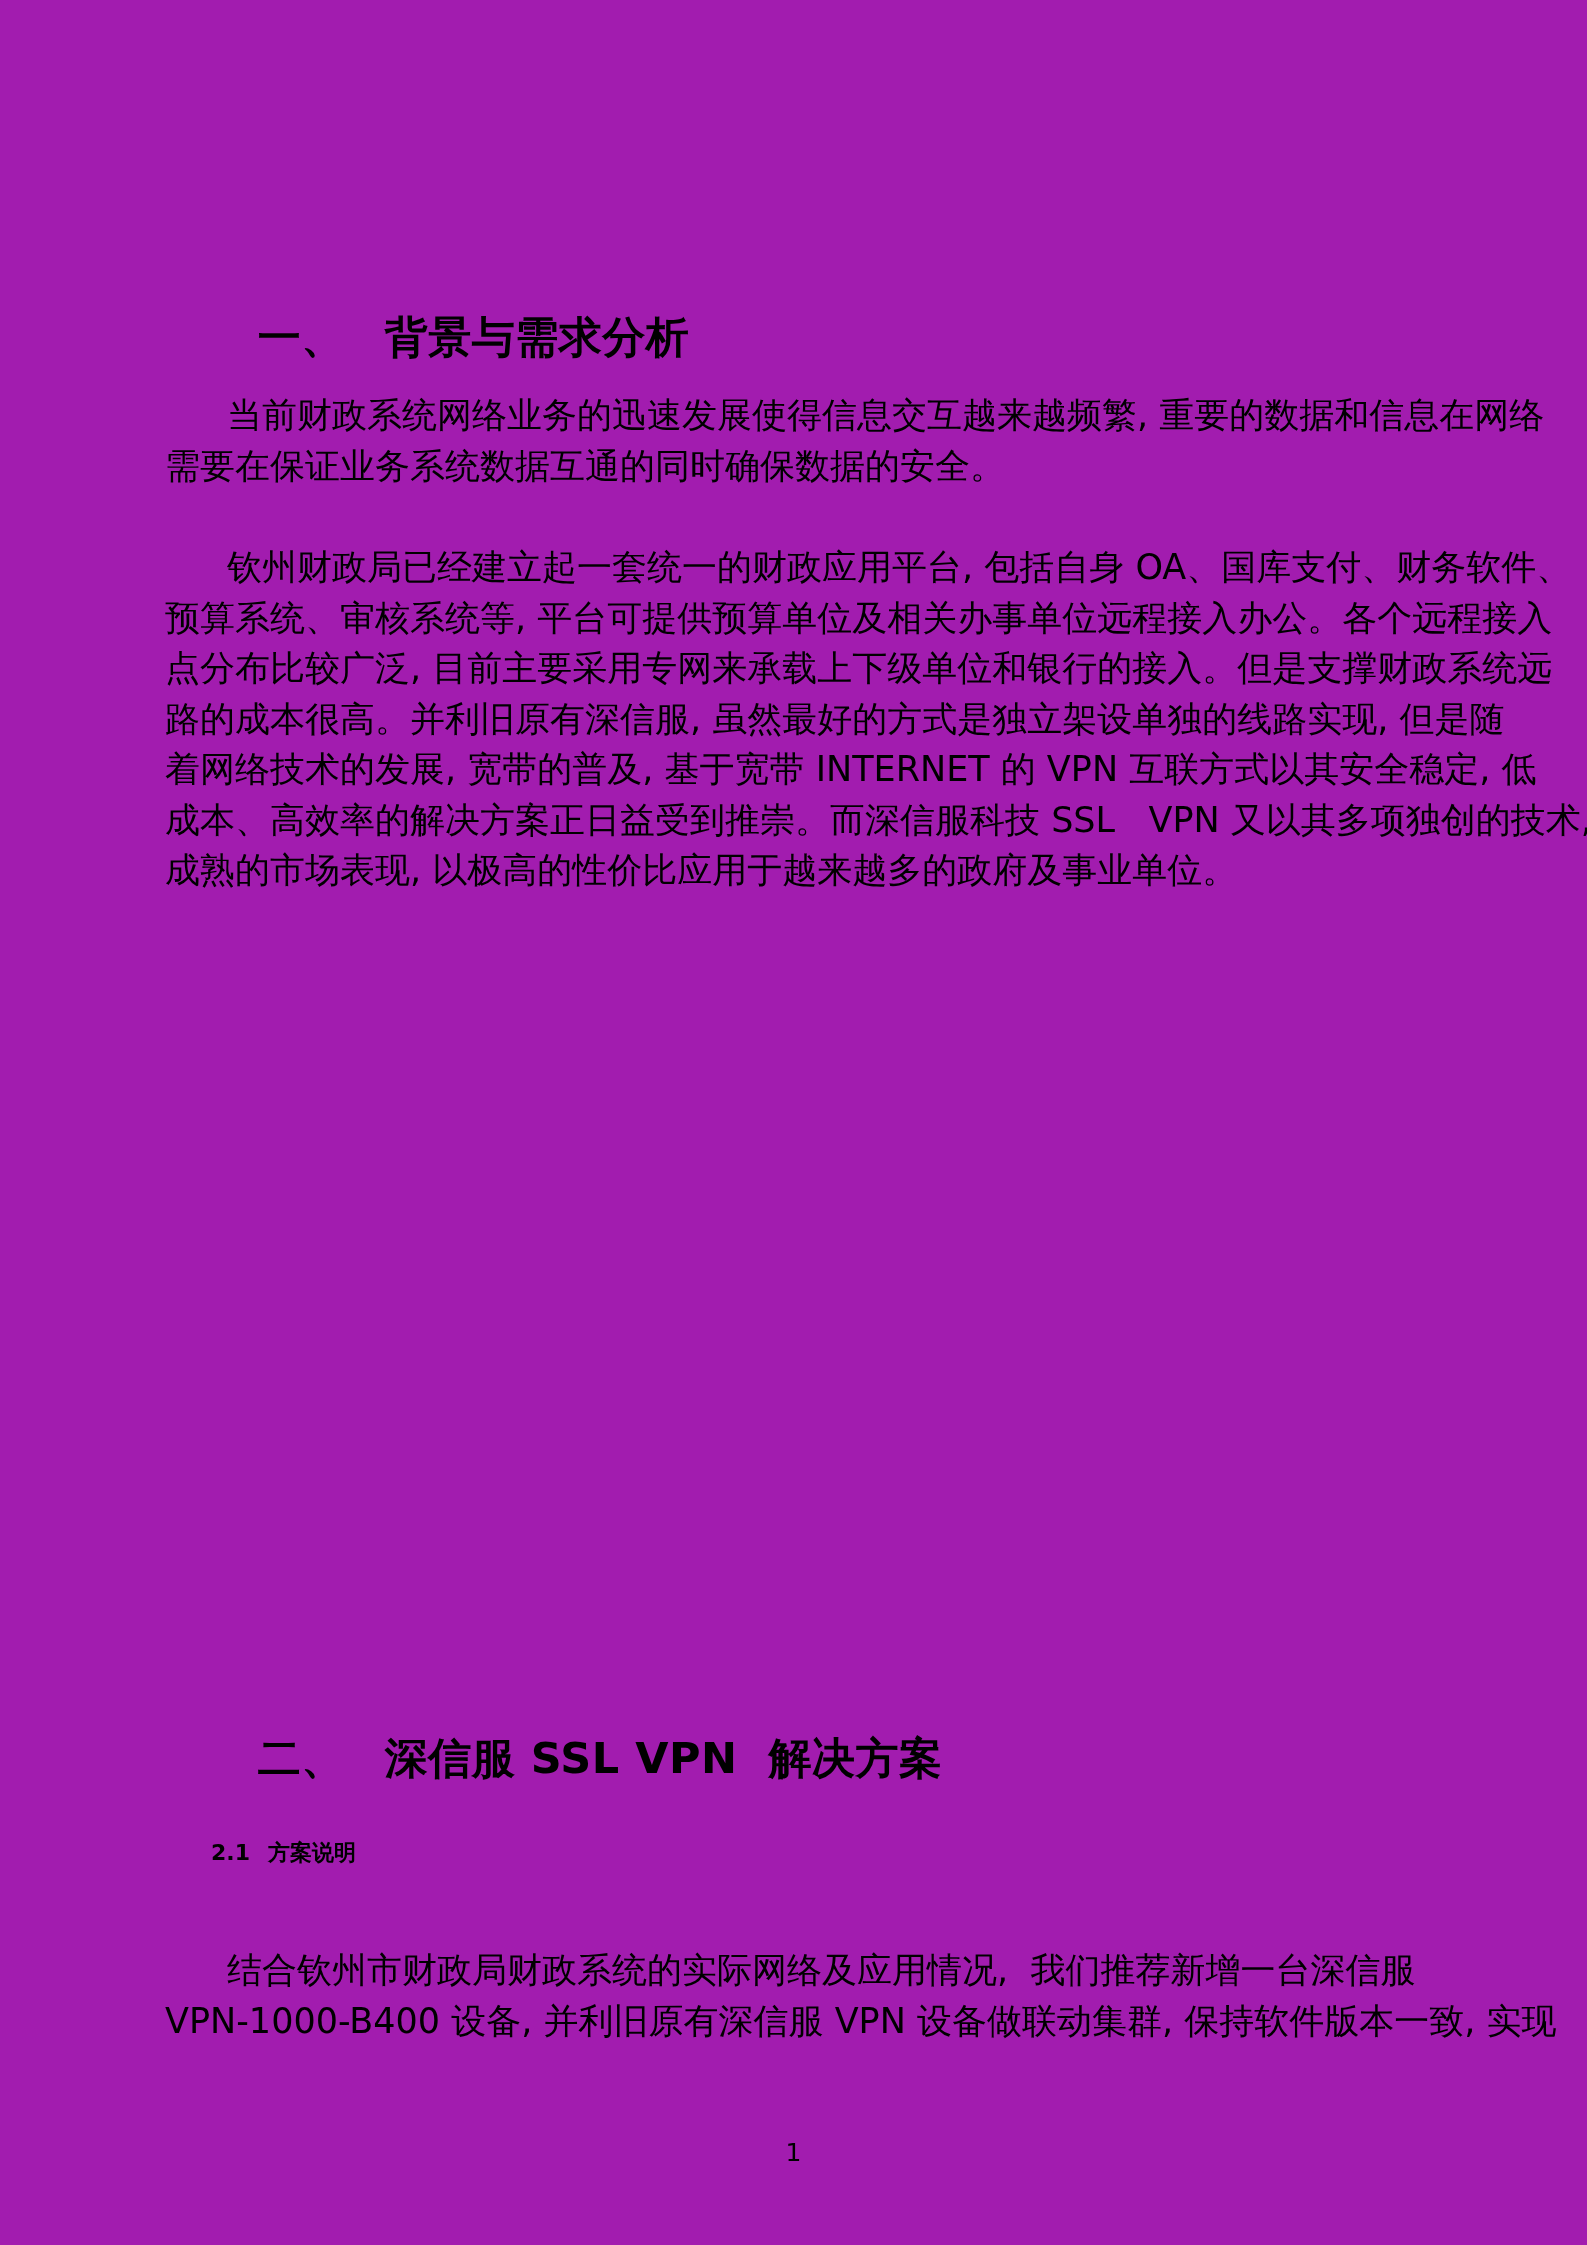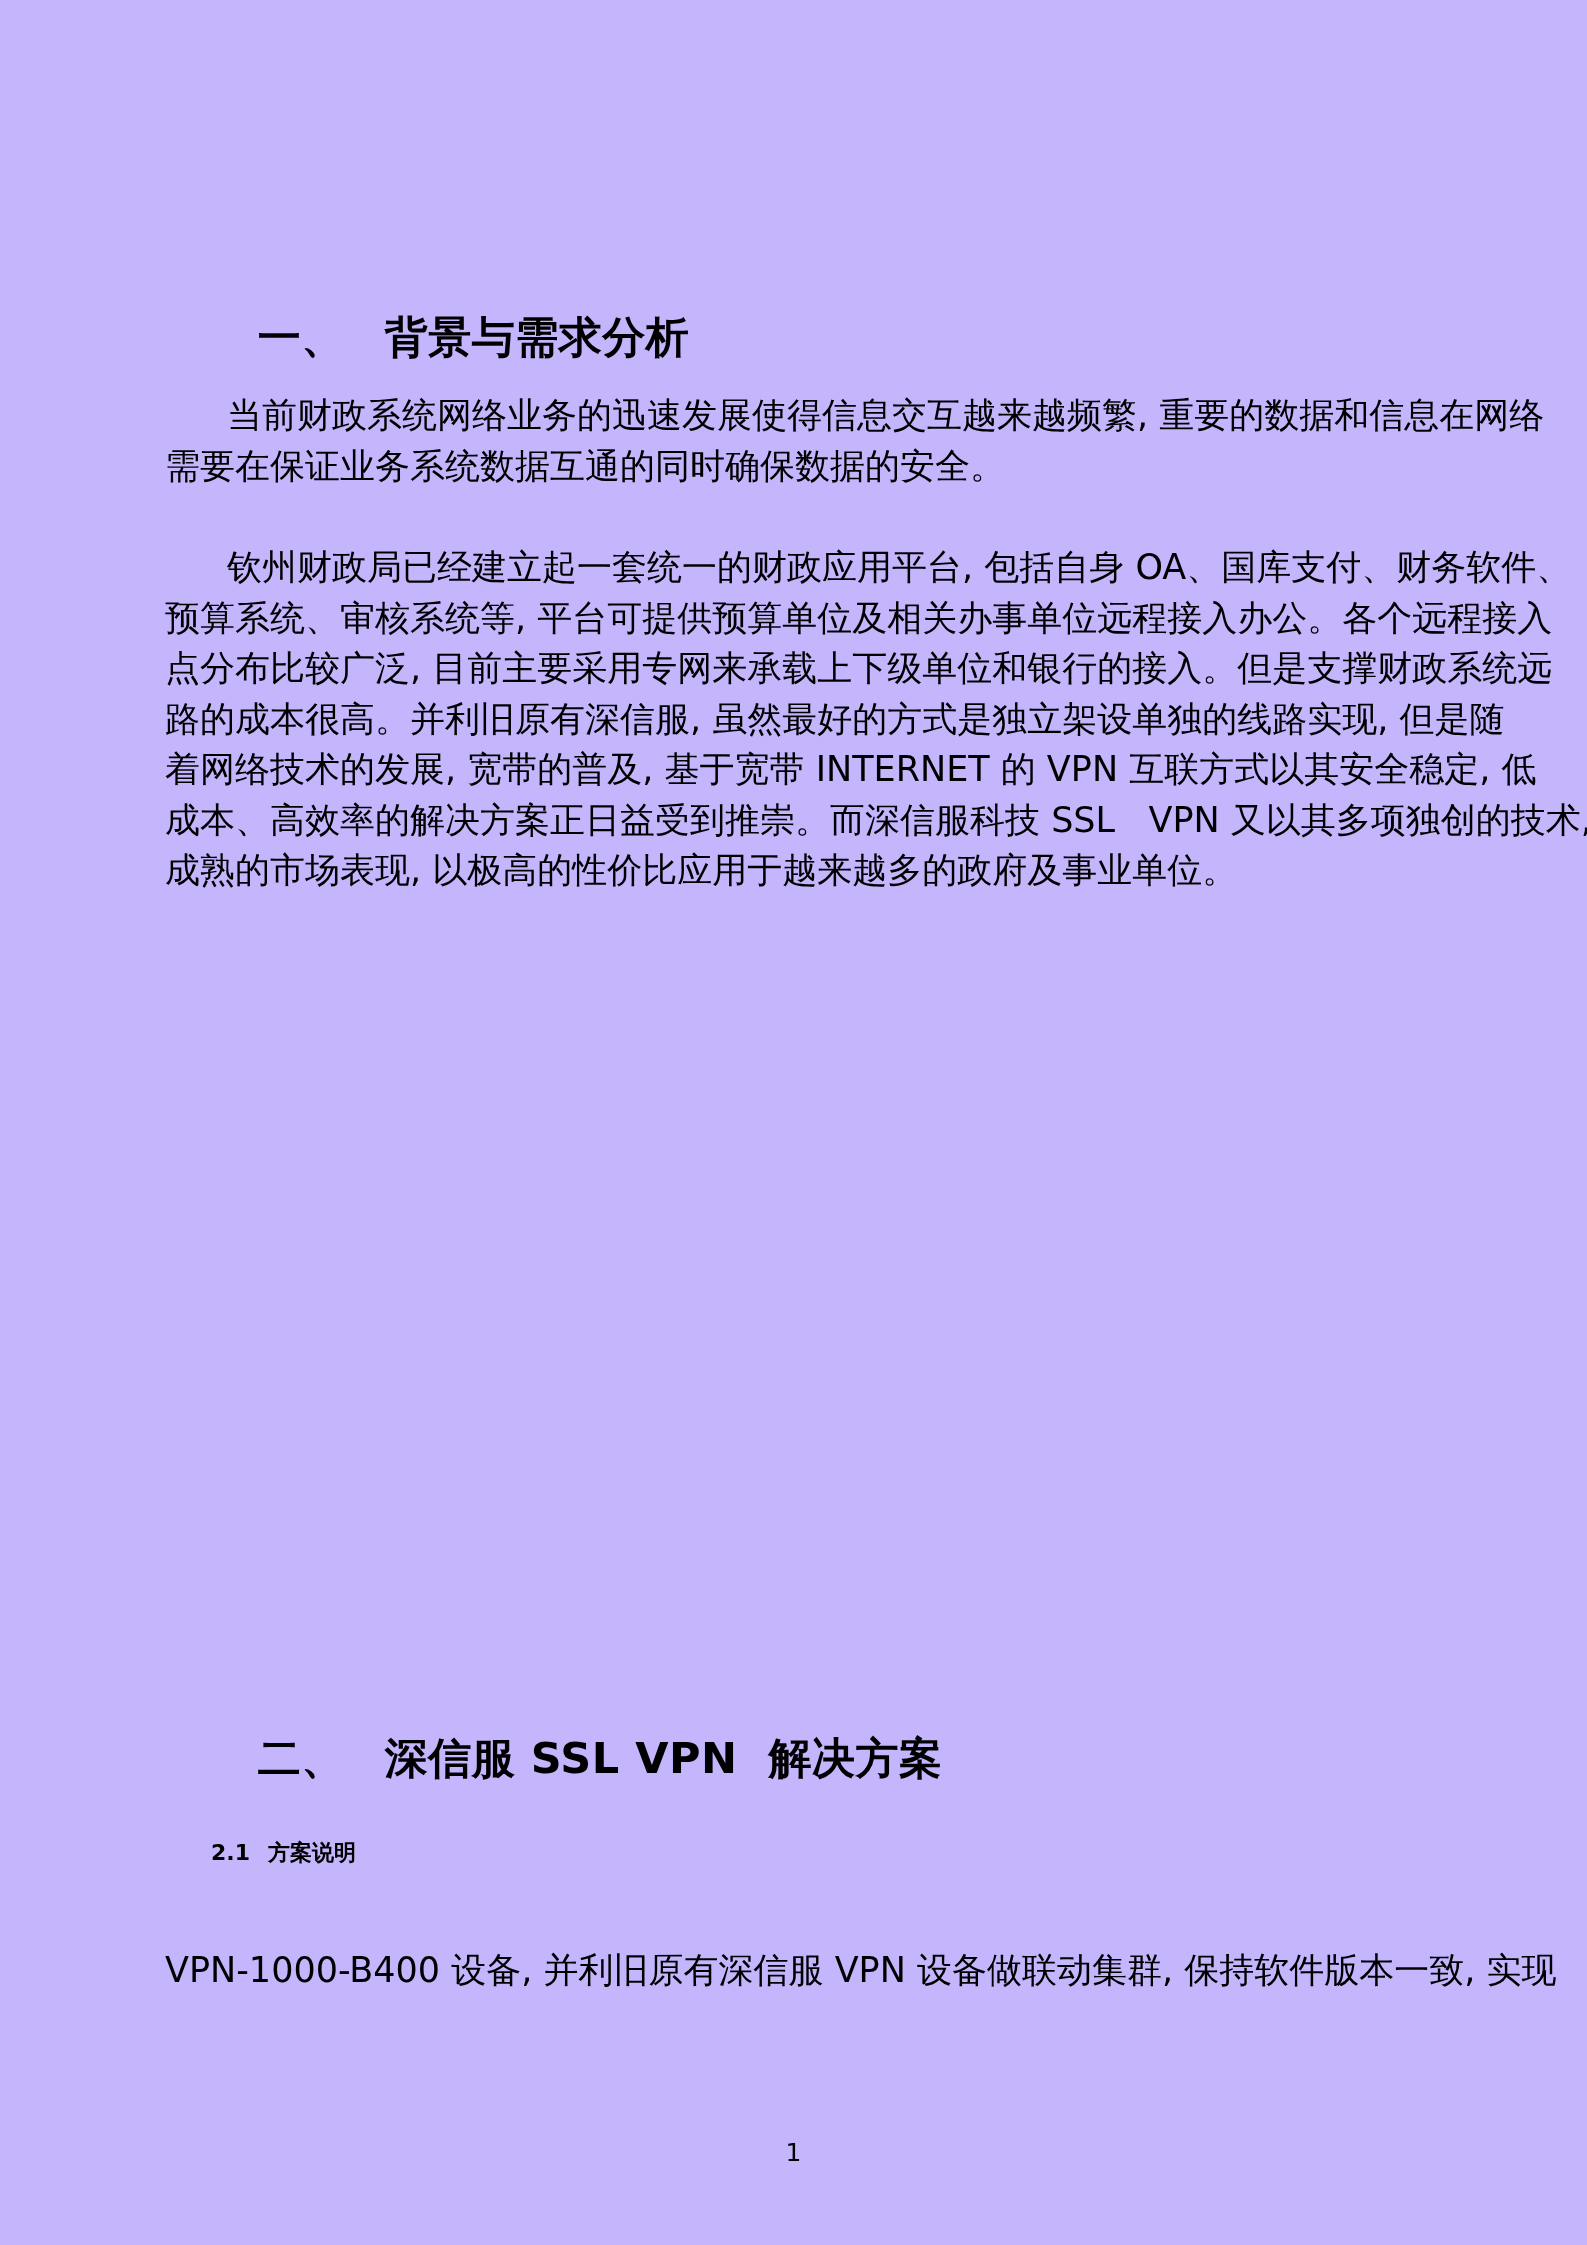--- a/index.html
+++ b/index.html
@@ -9,21 +9,21 @@
     background: #ffffff;
   }
   body {
     font-family: "DejaVu Sans", "Liberation Sans", sans-serif;
     color: #000000;
   }
   .page {
     position: relative;
     width: 1587px;
     height: 2245px;
-    background: #c4b5fd;
+    background: #a21caf;
     margin: 0 auto;
     overflow: hidden;
   }
   .content {
     position: absolute;
     left: 165px;
     top: 0;
     width: 1255px;
     height: 2245px;
   }
@@ -119,19 +119,20 @@
 
     <div class="blk h1" id="heading-2">
       <span class="h1-num">二、</span><span class="h1-gap"></span><span>深信服 SSL VPN  解决方案</span>
     </div>
 
     <div class="blk h2sub" id="heading-2-1">
       <span>2.1</span><span style="display:inline-block;width:18px;"></span><span>方案说明</span>
     </div>
 
     <div class="blk para" id="paragraph-3">
+      <span class="ln"><span class="indent"></span><span>结合钦州市财政局财政系统的实际网络及应用情况,  我们推荐新增一台深信服</span></span>
       <span class="ln">VPN-1000-B400 设备, 并利旧原有深信服 VPN 设备做联动集群, 保持软件版本一致, 实现</span>
     </div>
 
   </div>
 
   <div class="page-number">1</div>
 </div>
 
 </body></html>

